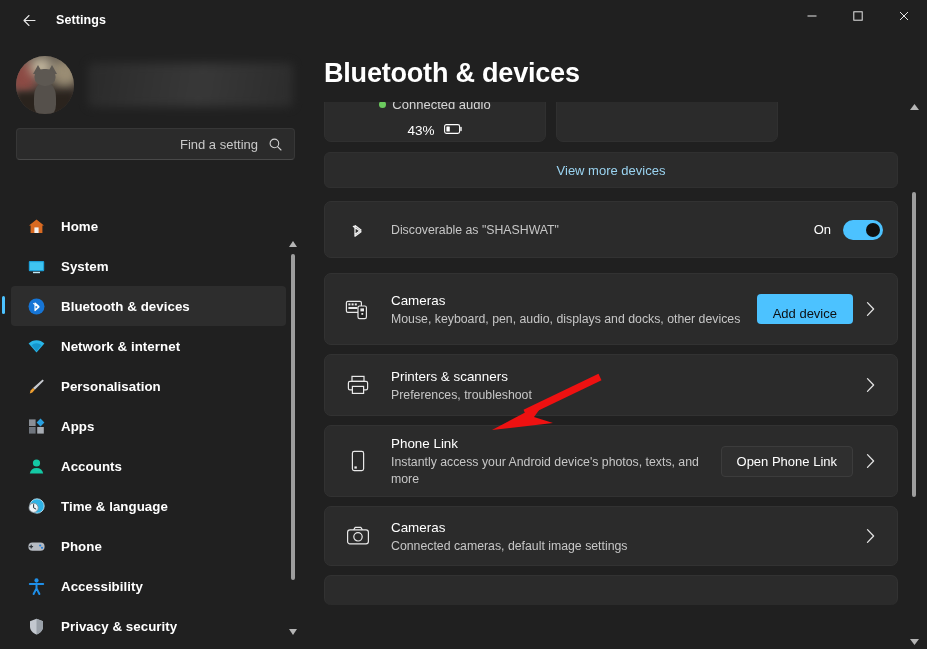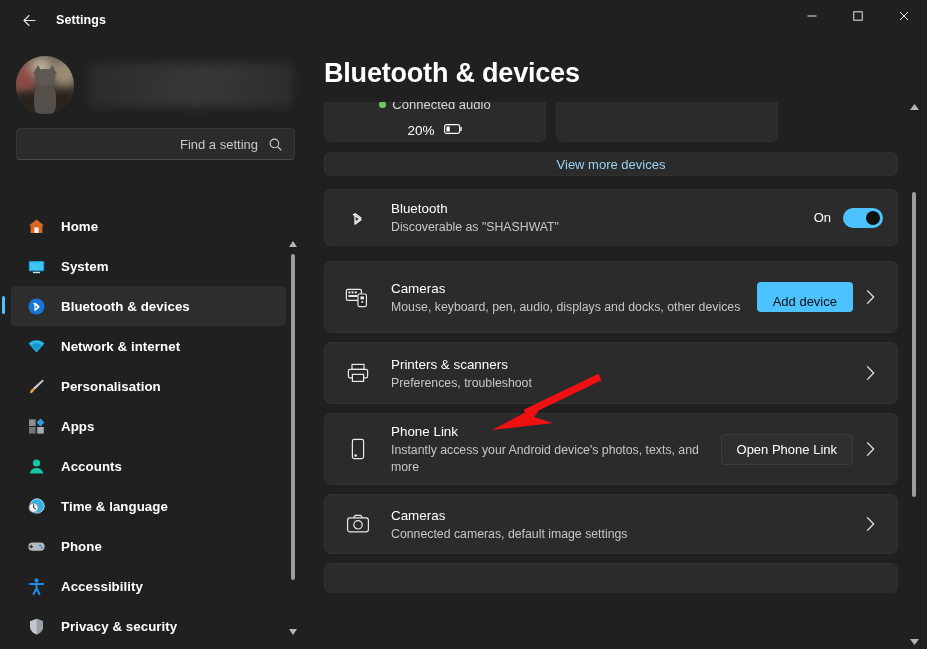--- a/index.html
+++ b/index.html
@@ -137,21 +137,21 @@
     font-size: 13px; color: #d6d6d6;
   }
   .devcard .dot { width: 7px; height: 7px; border-radius: 50%; background: #6ccb5f; }
   .devcard .batt {
     position: absolute; top: 72px; left: 0; right: 0;
     display: flex; align-items: center; justify-content: center; gap: 9px;
     font-size: 13.5px; color: #ffffff;
   }
 
   .viewmore {
-    margin: 10px 13px 0 13px; height: 24px; background: #2b2b2b;
+    margin: 10px 13px 0 13px; height: 36px; background: #2b2b2b;
     border: 1px solid #303030; border-radius: 6px;
     display: flex; align-items: center; justify-content: center;
     color: #9ad3f0; font-size: 13px;
   }
 
   .card {
     margin: 10px 13px 0 13px; background: #2b2b2b;
     border: 1px solid #323232; border-radius: 7px;
     display: flex; align-items: center; padding: 0 14px 0 16px;
     position: relative; min-height: 56px;
@@ -410,21 +410,21 @@
 
     <div class="content">
 
       <div class="devcards">
         <div class="devcard a">
           <div class="conn">
             <span class="dot"></span>
             <span>Connected audio</span>
           </div>
           <div class="batt">
-            <span>20%</span>
+            <span>43%</span>
             <span>
               <svg width="19" height="12" viewBox="0 0 19 12">
                 <rect x="0.6" y="1.6" width="15" height="8.8" rx="1.8" fill="none" stroke="#ffffff" stroke-width="1.1"></rect>
                 <rect x="2.4" y="3.4" width="3.4" height="5.2" rx="0.7" fill="#ffffff"></rect>
                 <path d="M17 4.4 V7.6" stroke="#ffffff" stroke-width="1.4" stroke-linecap="round"></path>
               </svg>
             </span>
           </div>
         </div>
         <div class="devcard b"></div>
@@ -434,21 +434,20 @@
         <span>View more devices</span>
       </div>
 
       <div class="card bt">
         <div class="card-icon">
           <svg width="22" height="22" viewBox="0 0 22 22">
             <path d="M8 6.6 L14 11 L8 15.4 M8 6.6 V17.2 L14 12.8 L6.4 7.4" fill="none" stroke="#f0f0f0" stroke-width="1.3" stroke-linejoin="round" stroke-linecap="round"></path>
           </svg>
         </div>
         <div class="card-text">
-          <div class="card-title">Bluetooth</div>
           <div class="card-sub">Discoverable as "SHASHWAT"</div>
         </div>
         <div class="toggle-wrap">
           <span class="toggle-label">On</span>
           <span class="toggle">
             <span class="knob"></span>
           </span>
         </div>
       </div>
 

